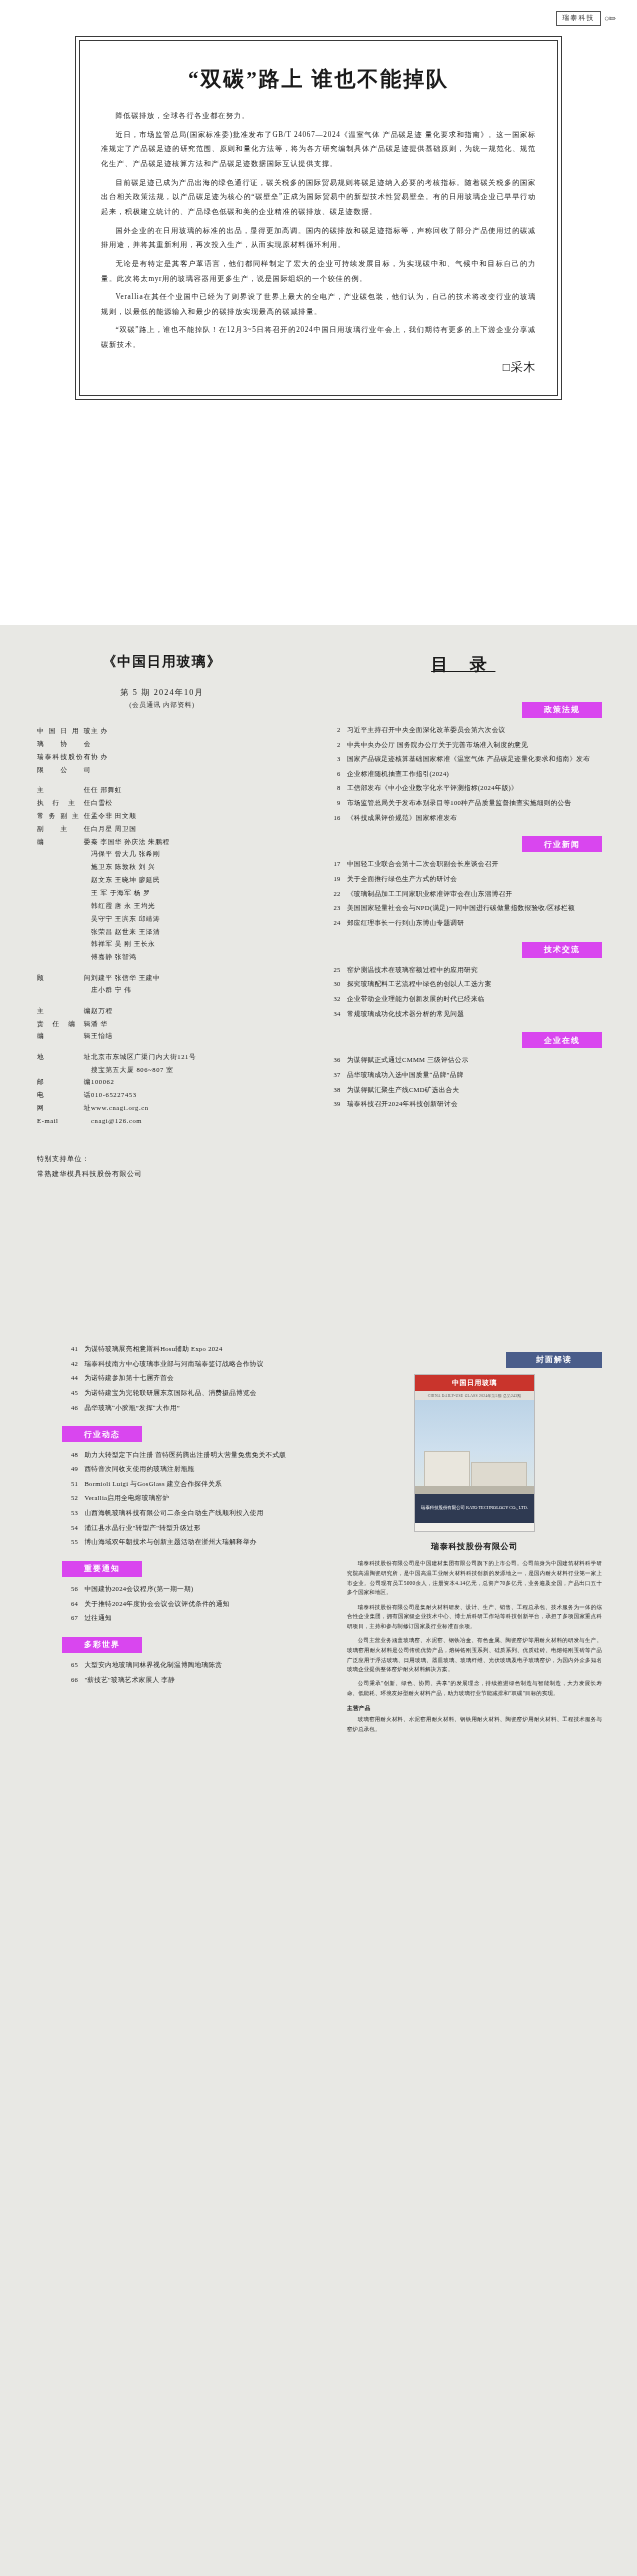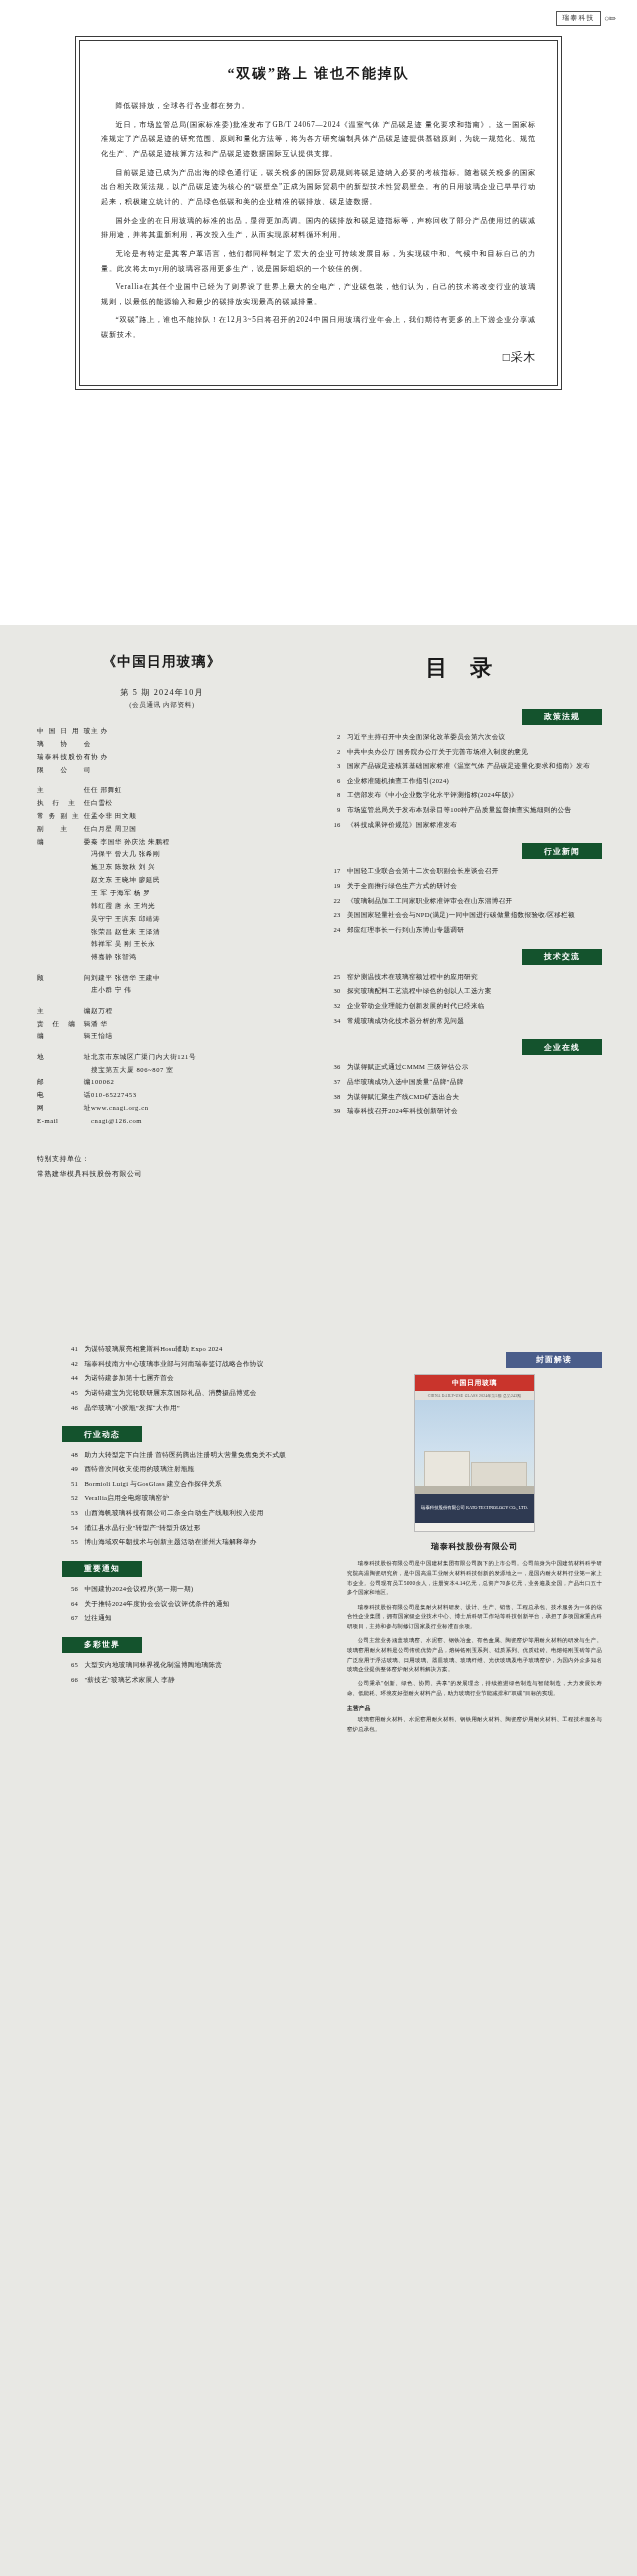--- a/index.html
+++ b/index.html
@@ -22,21 +22,21 @@
     padding:3.1px;
   }
   .frame-inner{
     border:0.6px solid #3a3a3a;
     padding:16.2px 21px 19px 21px;
     position:relative;
   }
   .frame-inner:before,.frame-inner:after{content:"";position:absolute;width:6.2px;height:6.2px;}
   .edit-title{
     text-align:center;
-    font-size:14px;
+    font-size:21px;
     font-weight:bold;
     letter-spacing:1.9px;
     margin:7.5px 0 16.2px 0;
     font-family:"Liberation Serif","DejaVu Serif",serif;
   }
   .edit-p{
     font-size:7.2px;
     line-height:2.05;
     text-indent:2em;
     letter-spacing:0.7px;
@@ -52,23 +52,23 @@
   .mast-issue{text-align:center;font-size:8.1px;letter-spacing:1.2px;margin-bottom:3.7px;}
   .mast-sub{text-align:center;font-size:6.6px;letter-spacing:0.6px;color:#333;margin-bottom:15px;}
   .mast-row{display:flex;font-size:6.6px;line-height:1.95;letter-spacing:0.6px;}
   .mast-lbl{width:54px;flex:none;text-align:justify;text-align-last:justify;color:#111;}
   .mast-val{flex:1;}
   .mast-block{margin-bottom:7.5px;}
   .mast-support{margin-top:24px;font-size:6.9px;line-height:2;letter-spacing:0.6px;}
   .mast-support .ss-t{margin-bottom:1.2px;}
 
   .mast-right{flex:1;padding:25px 35px 0 12.5px;box-sizing:border-box;}
-  .toc-title{text-align:center;font-size:22px;font-weight:bold;letter-spacing:8.7px;margin:2.5px 0 16.2px 0;}
+  .toc-title{text-align:center;font-size:17px;font-weight:bold;letter-spacing:8.7px;margin:2.5px 0 16.2px 0;text-decoration:underline;}
   .toc-cat{
-    background:#14532d;color:#fff;font-size:7.8px;font-weight:bold;
+    background:#d946ef;color:#fff;font-size:7.8px;font-weight:bold;
     letter-spacing:1.2px;text-align:center;padding:2.5px 0;margin:10px 0 6.2px 0;
     width:80px;float:right;clear:both;
   }
   .toc-catwrap{overflow:hidden;}
   .toc-item{display:flex;font-size:6.6px;line-height:1.75;letter-spacing:0.3px;margin-bottom:3.1px;clear:both;}
   .toc-pg{width:16.2px;flex:none;text-align:right;padding-right:6.2px;color:#222;}
   .toc-tx{flex:1;}
 
   
   .sec-low{position:relative;width:637px;height:1264px;background:#e8e8e4;display:flex;padding-top:16.2px;box-sizing:border-box;}

